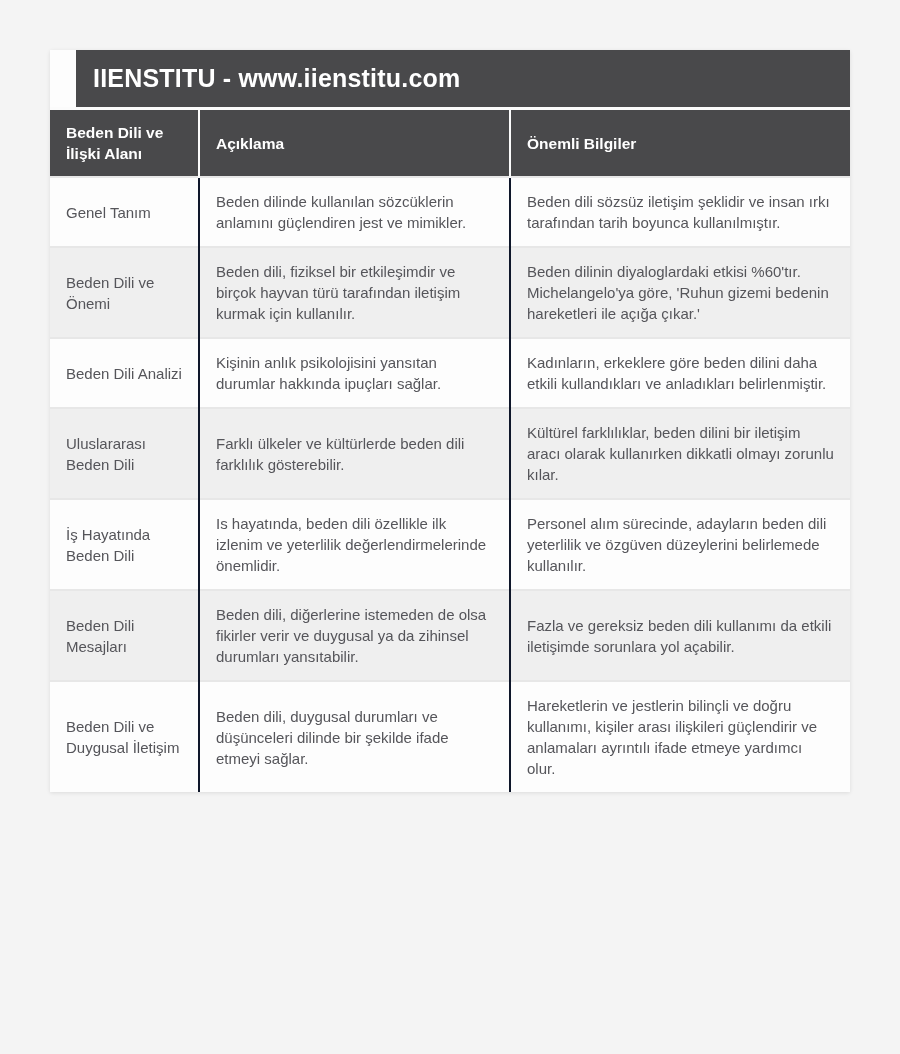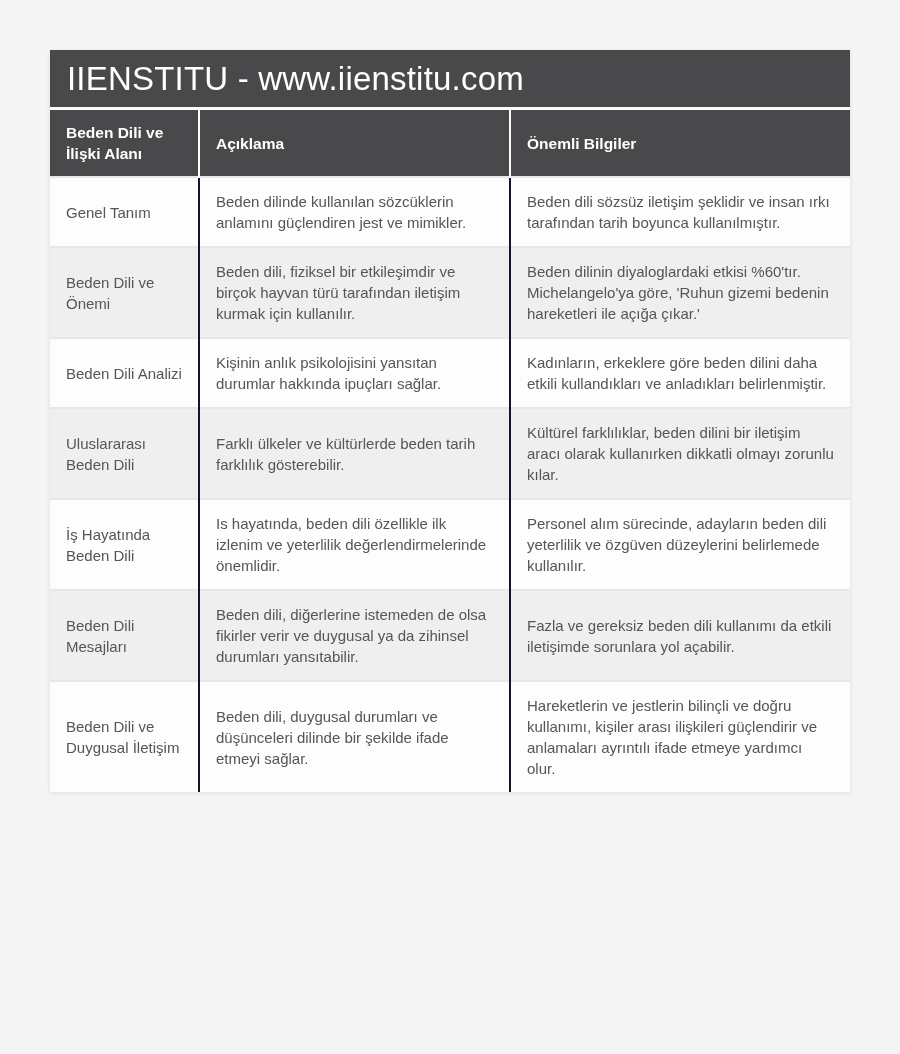--- a/index.html
+++ b/index.html
@@ -19,25 +19,26 @@
     position: absolute;
     left: 50px;
     top: 50px;
     width: 800px;
     box-shadow: 0 1px 4px rgba(0,0,0,0.10);
     background: #fdfdfd;
   }
   .title-bar {
     background: #49494b;
     color: #ffffff;
-    font-size: 33px;
-    font-weight: normal;
+    font-size: 25px;
+    font-weight: bold;
     padding: 14px 17px;
     line-height: 29px;
     letter-spacing: 0.2px;
+    margin-left: 26px;
   }
   table {
     width: 100%;
     border-collapse: collapse;
     table-layout: fixed;
   }
   col.c1 { width: 149px; }
   col.c2 { width: 311px; }
   col.c3 { width: 340px; }
   thead th {
@@ -105,21 +106,21 @@
 
   <tr>
     <td>Beden Dili Analizi</td>
     <td>Kişinin anlık psikolojisini yansıtan durumlar hakkında ipuçları sağlar.</td>
     <td>Kadınların, erkeklere göre beden dilini daha etkili kullandıkları ve anladıkları belirlenmiştir.</td>
   </tr>
 
 
   <tr>
     <td>Uluslararası Beden Dili</td>
-    <td>Farklı ülkeler ve kültürlerde beden tarih farklılık gösterebilir.</td>
+    <td>Farklı ülkeler ve kültürlerde beden dili farklılık gösterebilir.</td>
     <td>Kültürel farklılıklar, beden dilini bir iletişim aracı olarak kullanırken dikkatli olmayı zorunlu kılar.</td>
   </tr>
 
   <tr>
     <td>İş Hayatında Beden Dili</td>
     <td>Is hayatında, beden dili özellikle ilk izlenim ve yeterlilik değerlendirmelerinde önemlidir.</td>
     <td>Personel alım sürecinde, adayların beden dili yeterlilik ve özgüven düzeylerini belirlemede kullanılır.</td>
   </tr>
 
   <tr>

